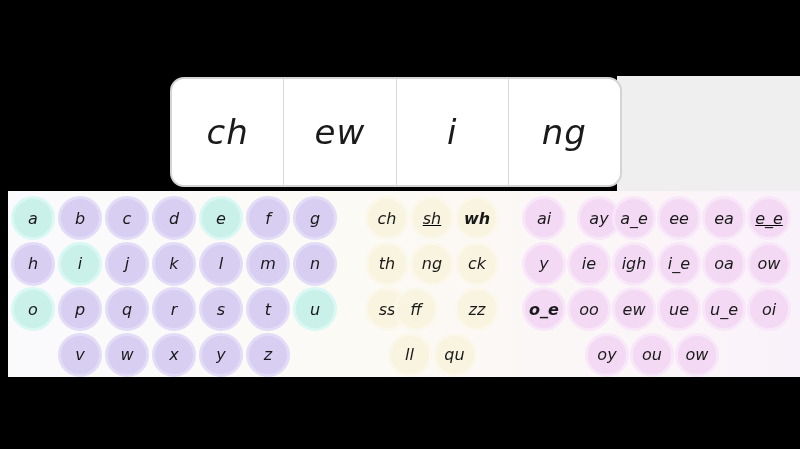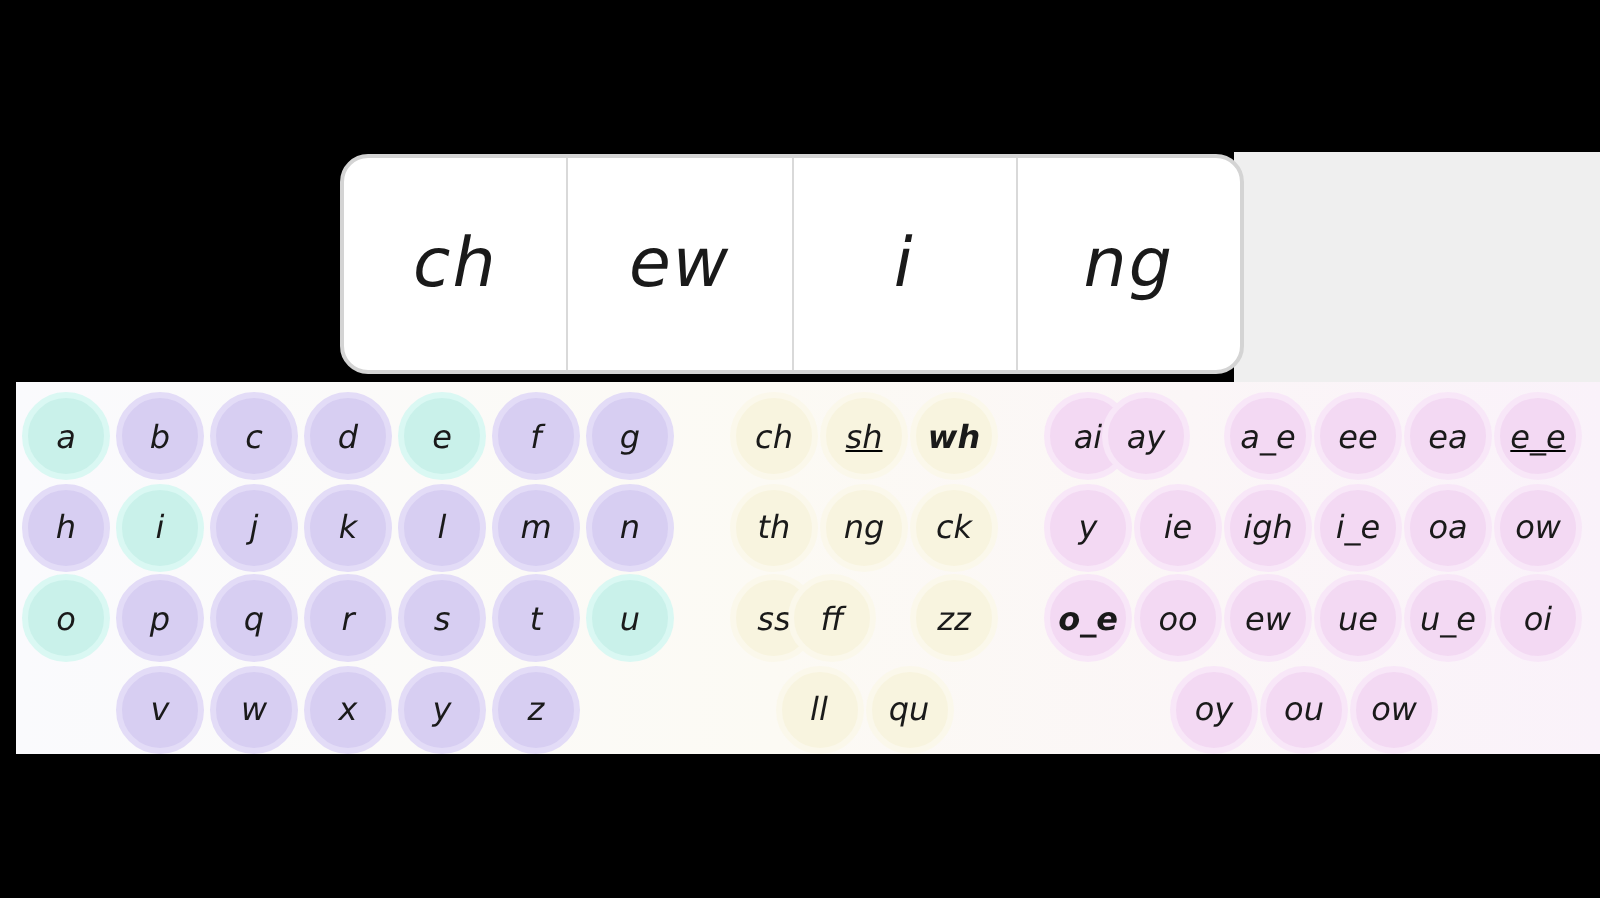--- a/index.html
+++ b/index.html
@@ -189,21 +189,21 @@
       </div>
       <div class="tile digraph" style="left: 67.5px; top: 136.5px;">
         <span>qu</span>
       </div>
     </div>
 
   <div class="tile-group" style="left:522px; top:196px;">
       <div class="tile team" style="left: 0px; top: 0px; align-items: center;">
         <span>ai</span>
       </div>
-      <div class="tile team" style="left: 29px; top: 0px;">
+      <div class="tile team" style="left: 55px; top: 0px;">
         <span>ay</span>
       </div>
       <div class="tile team" style="left: 90px; top: 0px;">
         <span>a_e</span>
       </div>
       <div class="tile team" style="left: 135px; top: 0px;">
         <span>ee</span>
       </div>
       <div class="tile team" style="left: 180px; top: 0px;">
         <span>ea</span>

